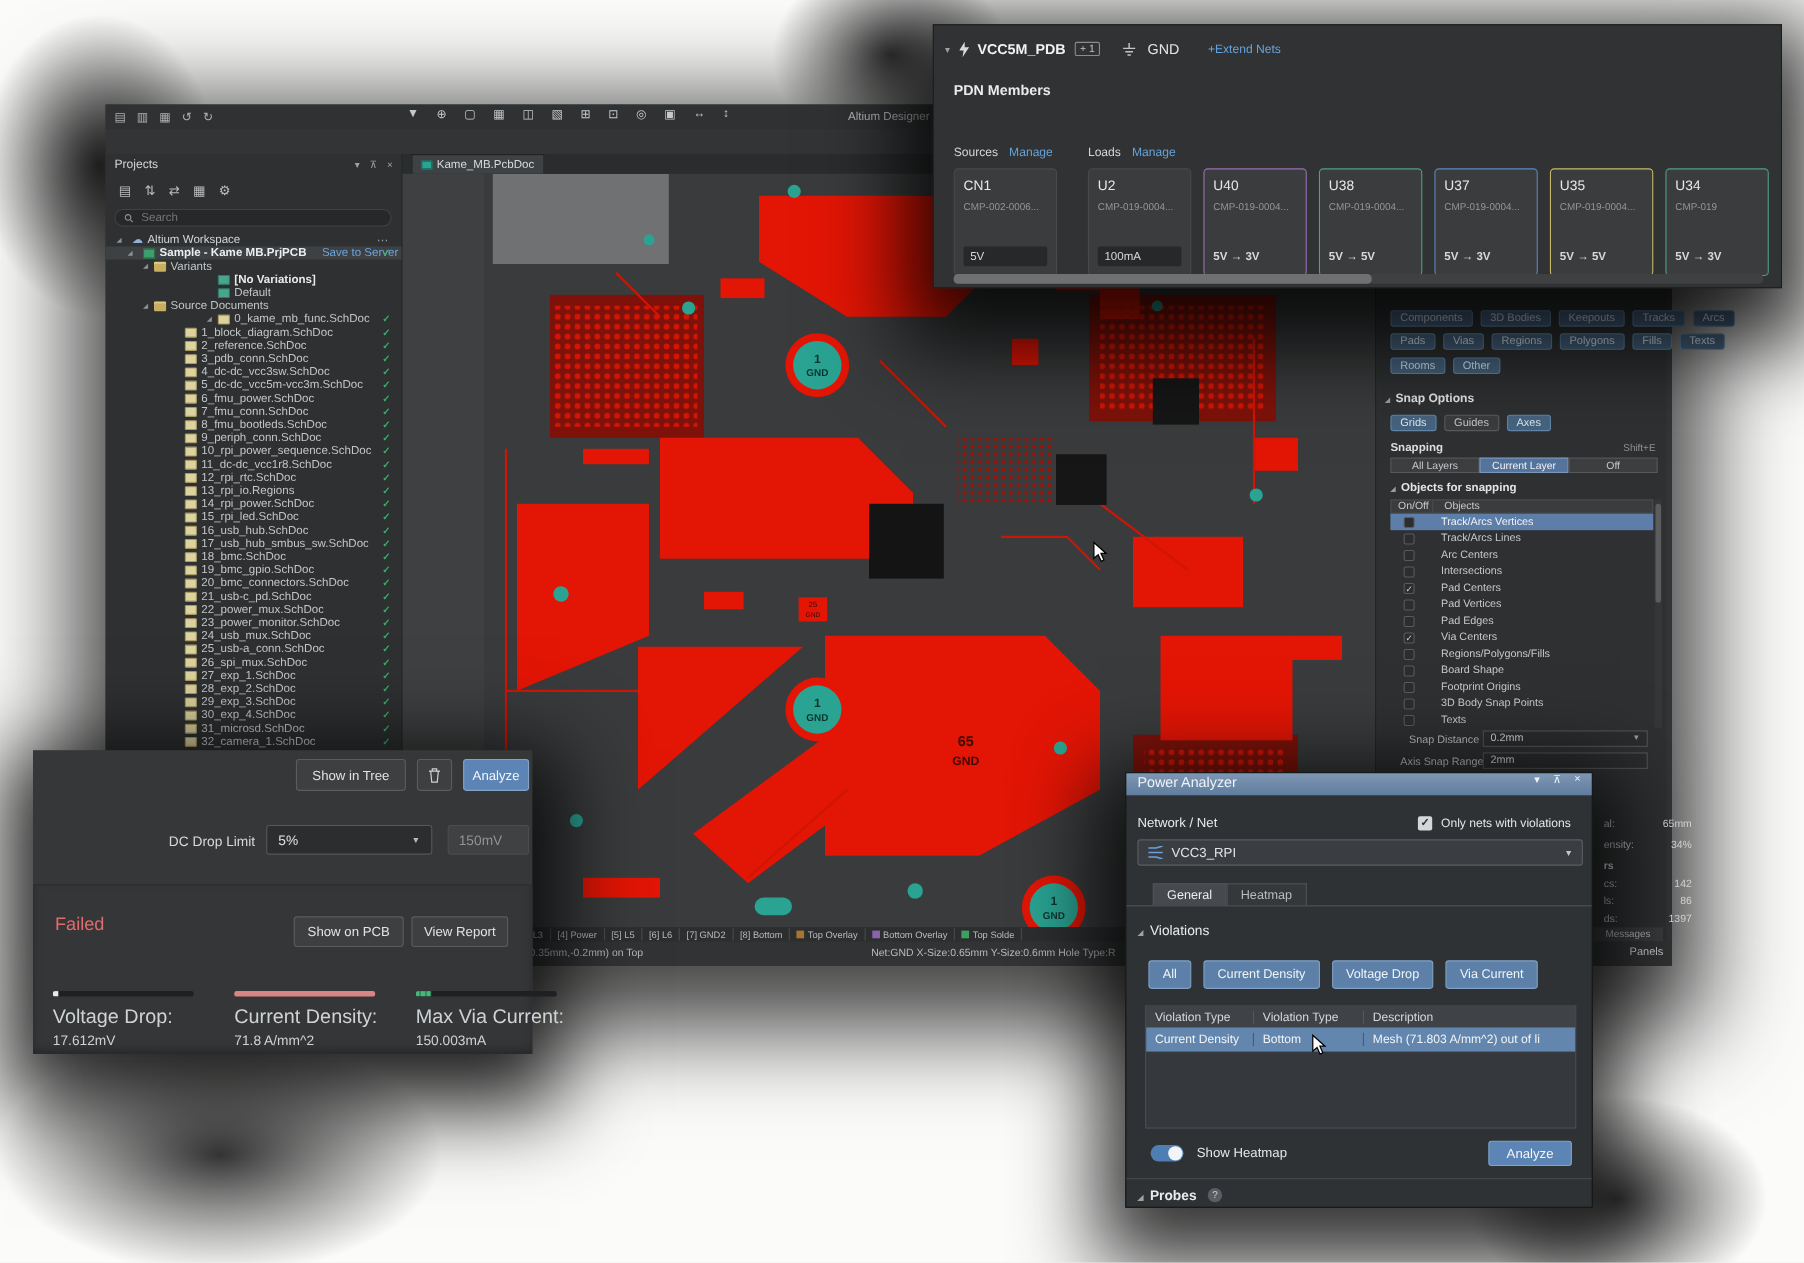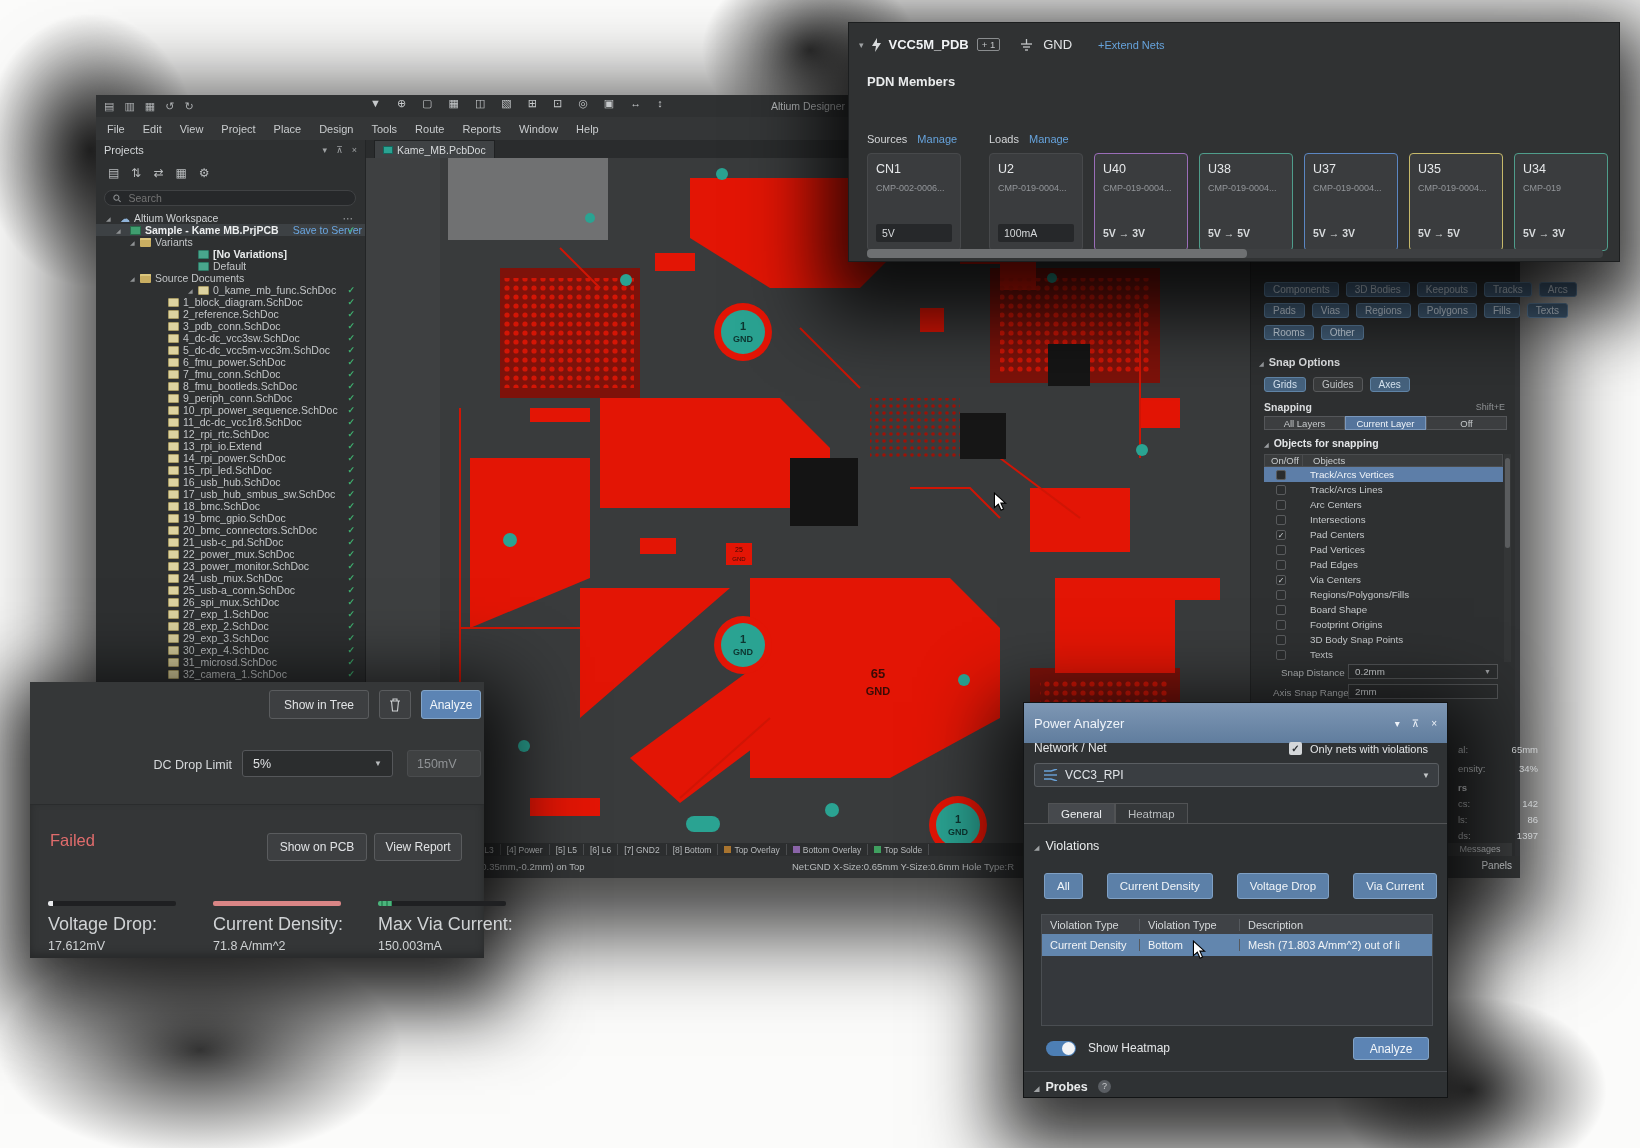--- a/index.html
+++ b/index.html
@@ -112,35 +112,35 @@
   .pc-ref{color:#e6e8ea;font-size:12.5px;}
   .pc-cmp{color:#93969a;font-size:9px;margin-top:7px;white-space:nowrap;overflow:hidden;}
   .pc-val{margin-top:auto;color:#d6d9db;font-size:10.5px;}
   .v-input{background:#26282a;border-radius:2px;padding:3px 6px;}
   .v-plain{padding:3px 0;font-weight:bold;}
   #pdn-scroll{position:absolute;left:18px;top:226px;width:736px;height:9px;background:#3e4042;border-radius:4px;}
   #pdn-scroll .thumb{position:absolute;left:0;top:0;height:9px;width:380px;background:#6e7072;border-radius:4px;}
 
   
   #pa{position:absolute;left:1023px;top:702px;width:425px;height:396px;background:#2f3234;border:1px solid #121415;box-shadow:0 26px 70px 26px rgba(0,0,0,.8);}
-  #pa-titlebar{height:40px;background:linear-gradient(#7e97b4,#607d9e);display:flex;align-items:center;padding:0 10px;color:#eef3f9;font-size:13px;}
+  #pa-titlebar{height:20px;background:linear-gradient(#7e97b4,#607d9e);display:flex;align-items:flex-start;padding:0 10px;color:#eef3f9;font-size:13px;}
   #pa-titlebar .pa-icons{margin-left:auto;display:flex;gap:12px;font-size:10px;color:#eef3f9;}
   #pa-network{position:absolute;left:10px;top:38px;color:#e6e8ea;font-size:12px;}
   #pa-check{position:absolute;left:265px;top:39px;width:13px;height:13px;background:#d4d7da;border-radius:2px;color:#2b2f33;font-size:10px;text-align:center;line-height:13px;font-weight:bold;}
   #pa-checklabel{position:absolute;left:286px;top:40px;color:#e3e5e7;font-size:11px;}
   #pa-dropdown{position:absolute;left:10px;top:60px;width:405px;height:24px;background:#3a3e42;border:1px solid #5a5e62;border-radius:3px;display:flex;align-items:center;gap:7px;padding:0 8px;color:#e0e4e8;font-size:12px;}
   #pa-dropdown .chev{margin-left:auto;font-size:8px;color:#c3c6c8;}
   #pa-tabs{position:absolute;left:24px;top:100px;display:flex;}
   .pa-tab{height:20px;padding:0 12px;font-size:11.5px;display:flex;align-items:center;border:1px solid #515355;border-bottom:none;}
   .tab-on{background:#46494d;color:#eceef0;}
   .tab-off{background:#35383a;color:#b9bcbe;}
   #pa-tabline{position:absolute;left:0;top:120px;width:100%;border-top:1px solid #515355;}
   #pa-violations{position:absolute;left:10px;top:136px;color:#e9ebec;font-size:12.5px;font-weight:normal;}
   #pa-violations::before,#pa-probes::before{content:"◢";font-size:7px;color:#9fa2a4;margin-right:6px;}
-  #pa-filters{position:absolute;left:20px;top:170px;display:flex;gap:24px;}
+  #pa-filters{position:absolute;left:20px;top:170px;display:flex;gap:11px;}
   .pa-filter{height:26px;background:#5c80a8;border:1px solid #7fa0c4;border-radius:3px;color:#f0f4f8;font-size:11.5px;display:flex;align-items:center;padding:0 12px;}
   #pa-table{position:absolute;left:17px;top:211px;width:392px;height:112px;background:#35383c;border:1px solid #4a4e52;}
   #pa-thead{height:19px;display:flex;background:#3f4246;font-size:11px;color:#d6d9db;align-items:center;}
   #pa-thead span{padding-left:8px;}
   .c1{width:98px;border-right:1px solid #55595e;}
   .c2{width:100px;border-right:1px solid #55595e;}
   .c3{flex:1;}
   #pa-row{height:22px;display:flex;background:#6286ae;font-size:11px;color:#f2f4f6;align-items:center;}
   #pa-row span{padding-left:8px;white-space:nowrap;overflow:hidden;}
   #pa-toggle{position:absolute;left:22px;top:338px;width:30px;height:15px;background:#4d7fb5;border-radius:8px;}
@@ -188,34 +188,20 @@
       <div class="wicons">
 
       <span>▤</span>
           <span>▥</span>
           <span>▦</span>
           <span>↺</span>
           <span>↻</span>
         </div>
       <span id="window-title">Altium Designer</span>
     </div>
-    <div id="menubar">
-
-    <span class="menu-item">File</span>
-        <span class="menu-item">Edit</span>
-        <span class="menu-item">View</span>
-        <span class="menu-item">Project</span>
-        <span class="menu-item">Place</span>
-        <span class="menu-item">Design</span>
-        <span class="menu-item">Tools</span>
-        <span class="menu-item">Route</span>
-        <span class="menu-item">Reports</span>
-        <span class="menu-item">Window</span>
-        <span class="menu-item">Help</span>
-      </div>
     <div id="tabstrip">
       <div id="doc-tab">
         <span class="doc-ico"></span>
         <span>Kame_MB.PcbDoc</span>
       </div>
     </div>
 
     <div id="projects">
       <div id="projects-header">
         <span>Projects</span>
@@ -372,21 +358,21 @@
             <div class="trow ind4">
               <span class="twist exp-no"></span>
               <span class="tico ico-sheet"></span>
               <span class="tlabel">12_rpi_rtc.SchDoc</span>
               <span class="tchk chk-on"></span>
             </div>
 
             <div class="trow ind4">
               <span class="twist exp-no"></span>
               <span class="tico ico-sheet"></span>
-              <span class="tlabel">13_rpi_io.Extend</span>
+              <span class="tlabel">13_rpi_io.Regions</span>
               <span class="tchk chk-on"></span>
             </div>
 
             <div class="trow ind4">
               <span class="twist exp-no"></span>
               <span class="tico ico-sheet"></span>
               <span class="tlabel">14_rpi_power.SchDoc</span>
               <span class="tchk chk-on"></span>
             </div>
 

